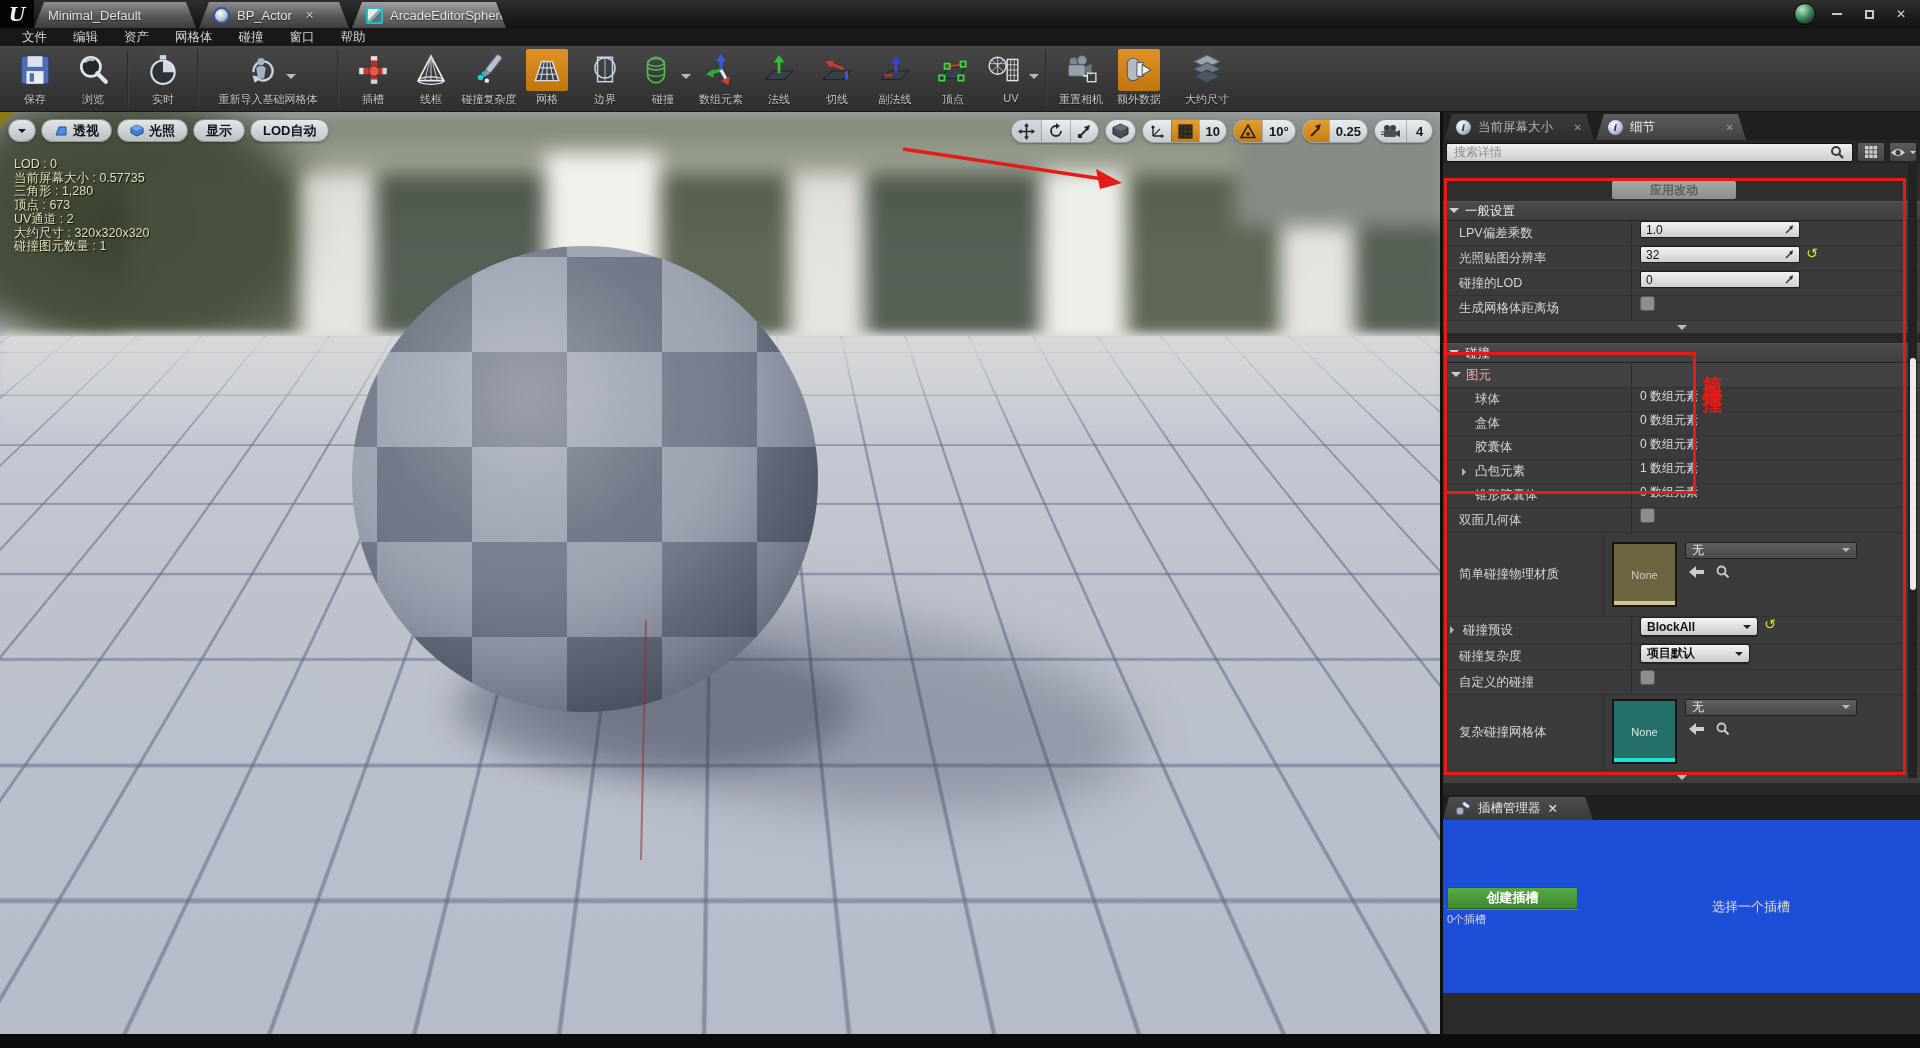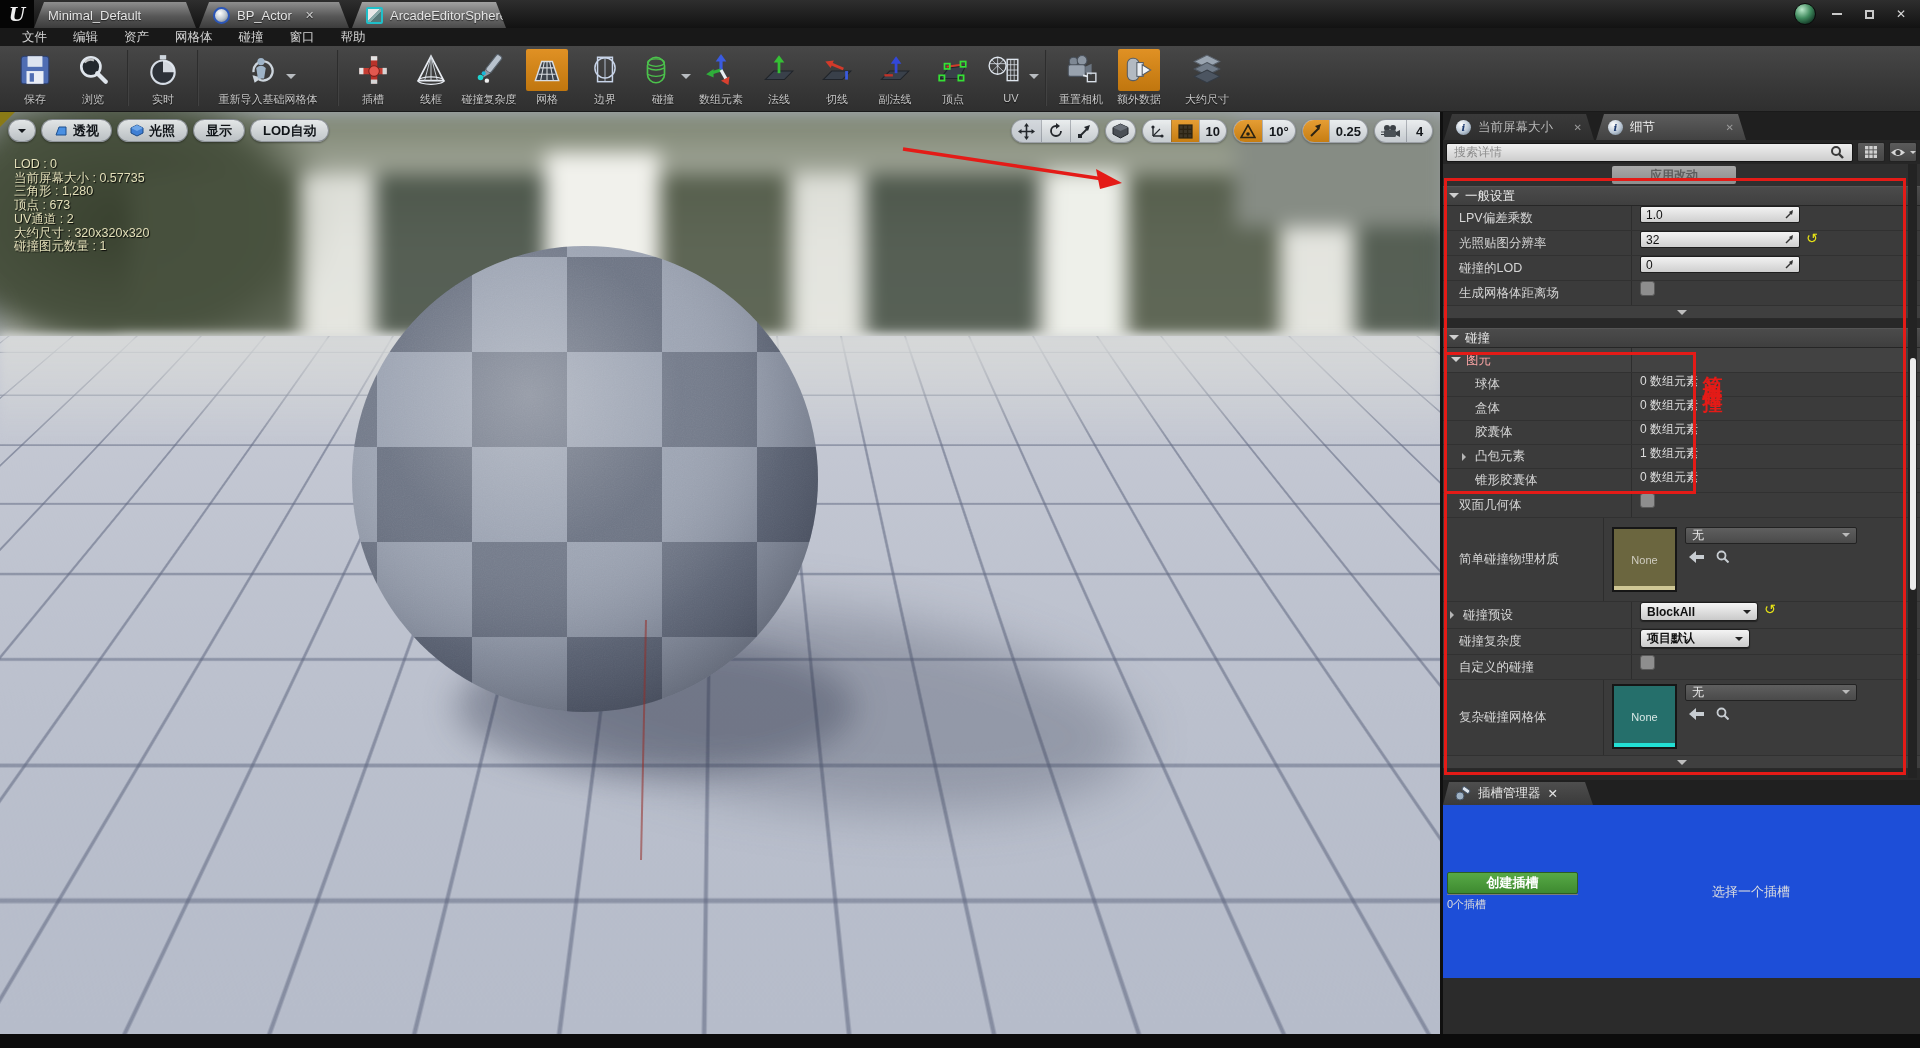--- a/index.html
+++ b/index.html
@@ -88,21 +88,21 @@
 .dtab.active { background:linear-gradient(180deg,#5d5d5d,#424242); color:#f0f0f0; }
 .dtab .xicon { font-size:10px; color:#9a9a9a; margin-left:auto; }
 .info-ico { width:15px; height:15px; border-radius:50%; background:radial-gradient(circle at 35% 30%, #fdfdfd, #b9c6d4 55%, #5f707f); color:#1d3a6e; font-size:10px; font-weight:bold; display:flex; align-items:center; justify-content:center; font-family:"DejaVu Serif",serif; font-style:italic; }
 #dsearch { height:24px; background:#262626; display:flex; align-items:center; gap:4px; padding:2px 3px; }
 #dsearch input { flex:1; height:19px; border:1px solid #151515; border-radius:2px; background:linear-gradient(180deg,#efefef,#cdcdcd); color:#444; font-size:12px; padding:0 24px 0 7px; outline:none; font-family:inherit; }
 #dsearch input::placeholder { color:#8d8d8d; }
 .search-mag { position:absolute; right:76px; margin-top:0; }
 .sq-btn { width:28px; height:20px; border-radius:2px; background:linear-gradient(180deg,#5b5b5b,#454545); border:1px solid #222; display:flex; align-items:center; justify-content:center; gap:2px; }
 .eye-caret { width:0;height:0;border:3.5px solid transparent;border-top-color:#cfcfcf;margin-top:3px;margin-left:2px; }
 
-#dcontent { position:relative; background:#2b2b2b; }
+#dcontent { position:relative; background:#2b2b2b;margin-top:15px; }
 .applyrow { height:22px; background:#2f2f2f; position:relative; }
 .applybtn { position:absolute; left:169px; top:2px; width:124px; height:18px; background:linear-gradient(180deg,#a8a8a8,#8d8d8d); border-radius:2px; color:#5e5e5e; font-size:12px; font-weight:bold; display:flex; align-items:center; justify-content:center; }
 .sechead { height:20px; background:linear-gradient(180deg,#4b4b4b,#3f3f3f); border-top:1px solid #555; border-bottom:1px solid #262626; display:flex; align-items:center; padding-left:6px; gap:6px; color:#e8e8e8; font-size:12.5px; }
 .exp-open { width:0; height:0; border:5px solid transparent; border-top-color:#cfcfcf; margin-top:4px; }
 .exp-closed { width:0; height:0; border:4.5px solid transparent; border-left-color:#b5b5b5; margin-left:3px; }
 .prow { display:flex; background:#3b3b3b; border-bottom:1px solid #313131; }
 .prow .plabel { width:189px; border-right:1px solid #2d2d2d; display:flex; align-items:center; padding-left:16px; color:#d6d6d6; font-size:12.5px; gap:5px; }
 .prow .plabel.ind2 { padding-left:32px; }
 .prow .pvalue { flex:1; display:flex; align-items:flex-start; padding-left:8px; gap:6px; color:#dcdcdc; }
 .subhead { background:#424242; }

